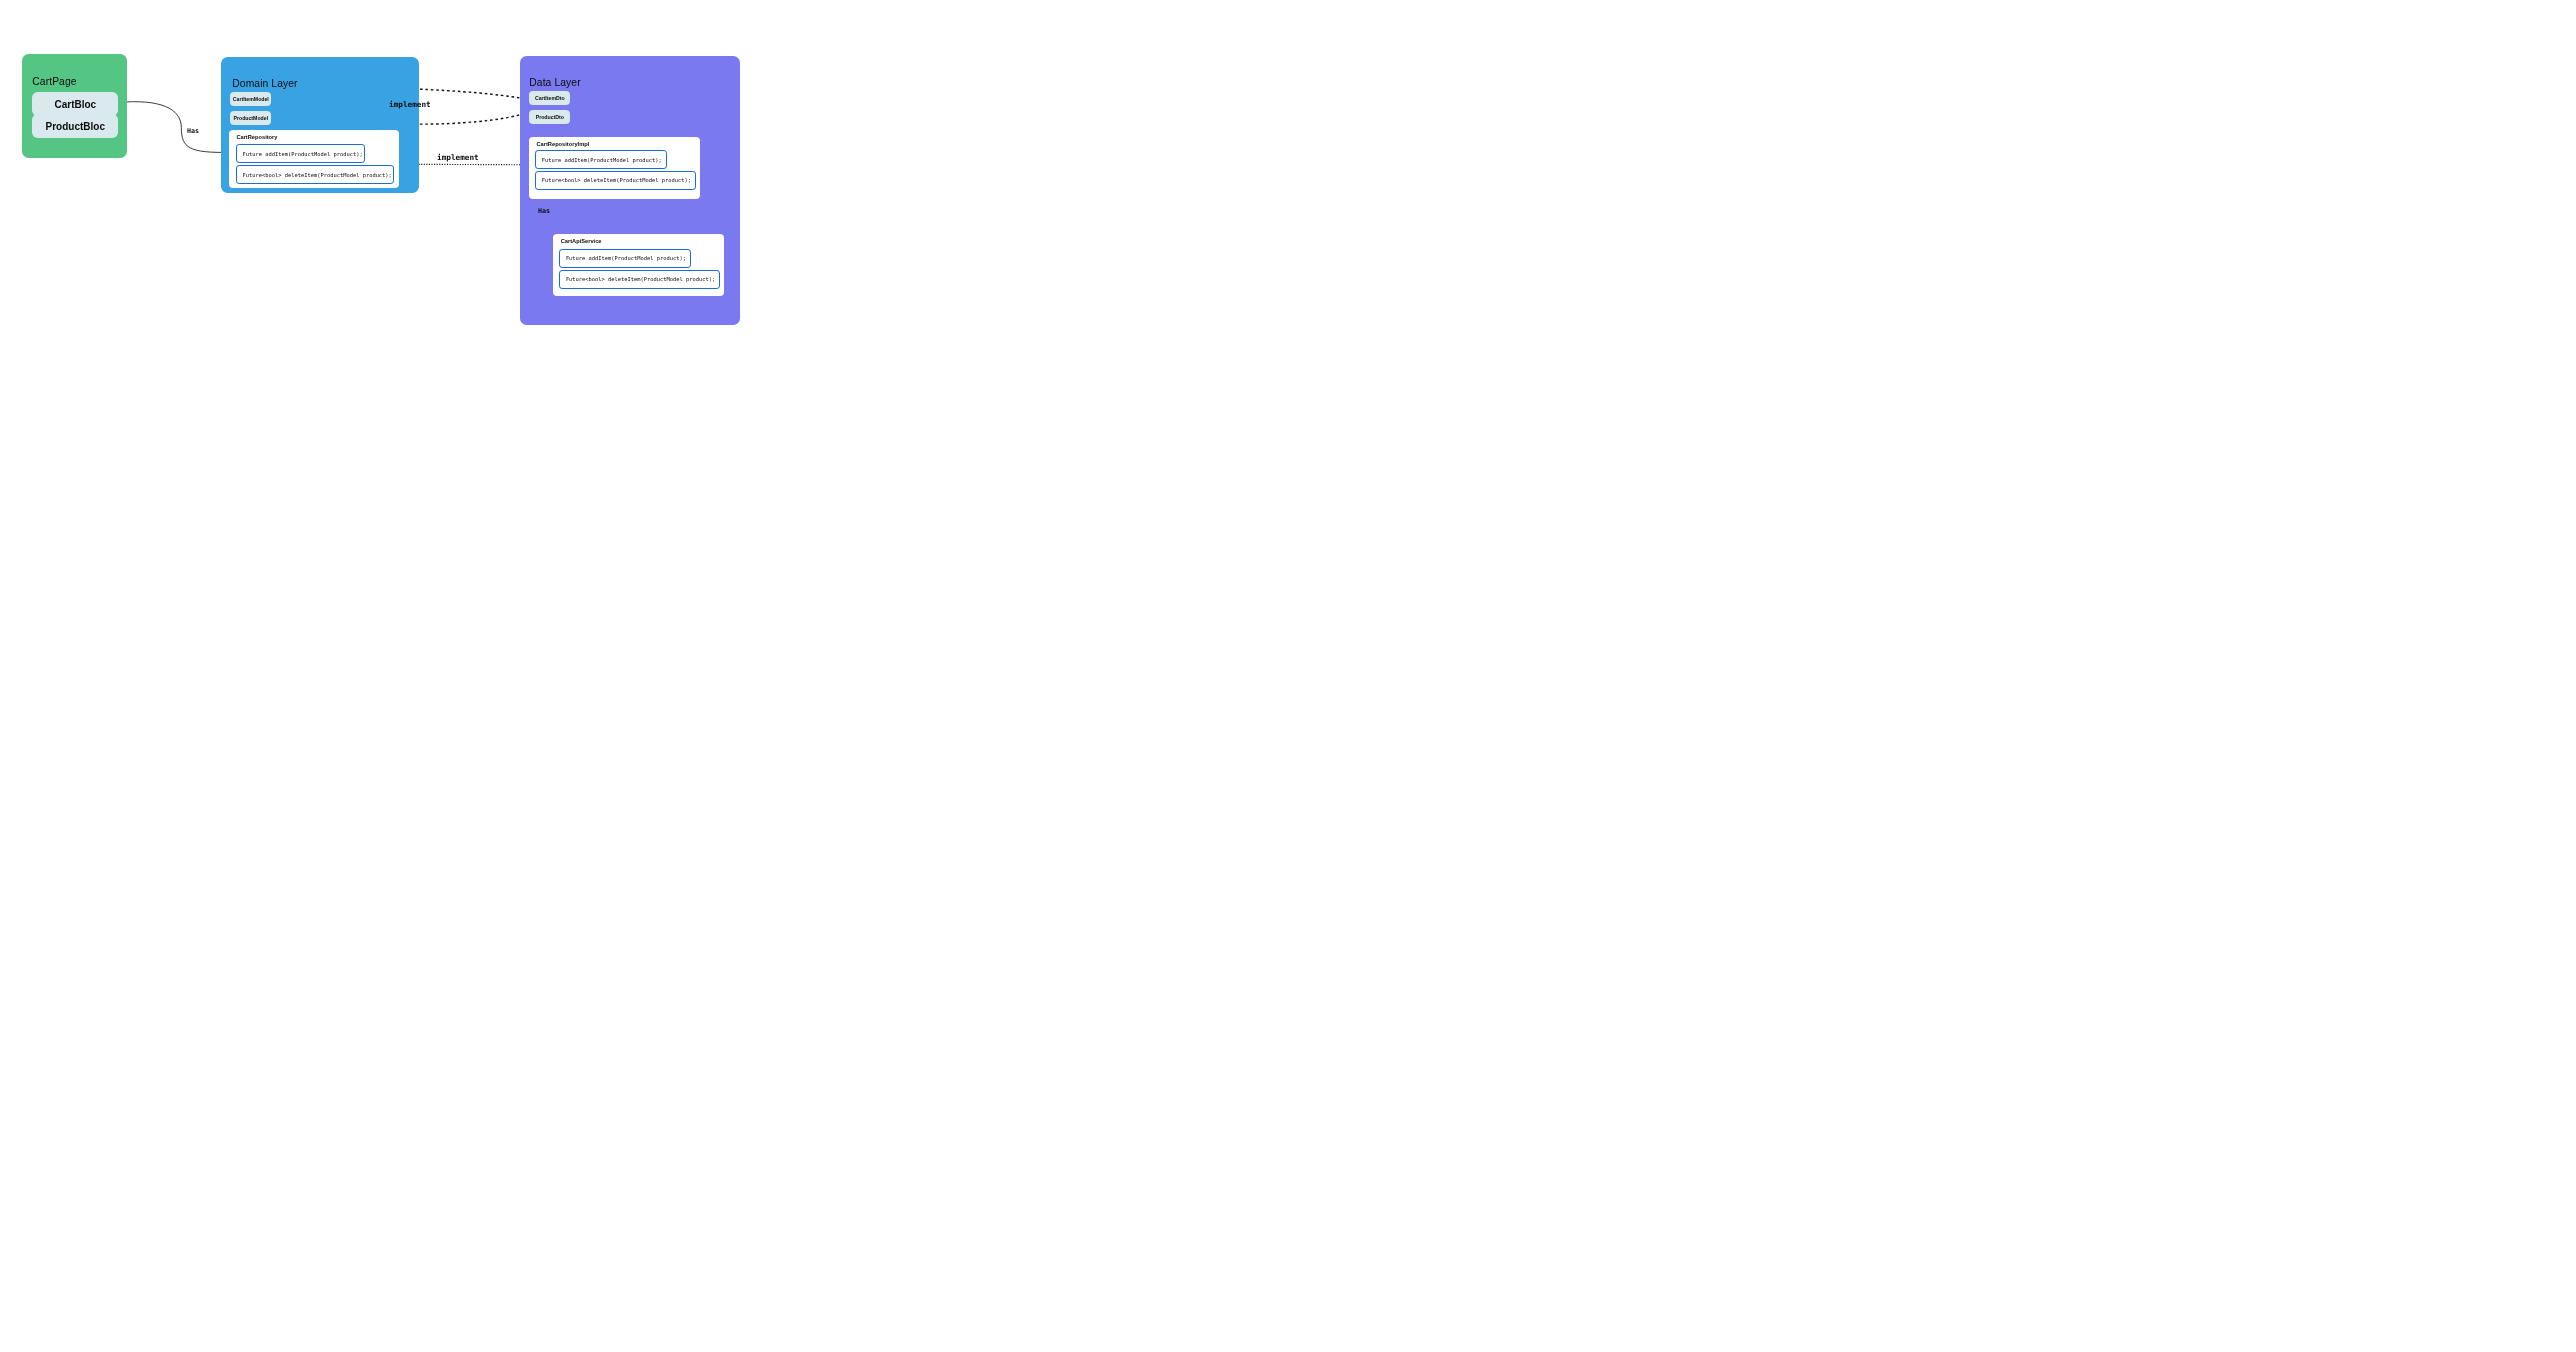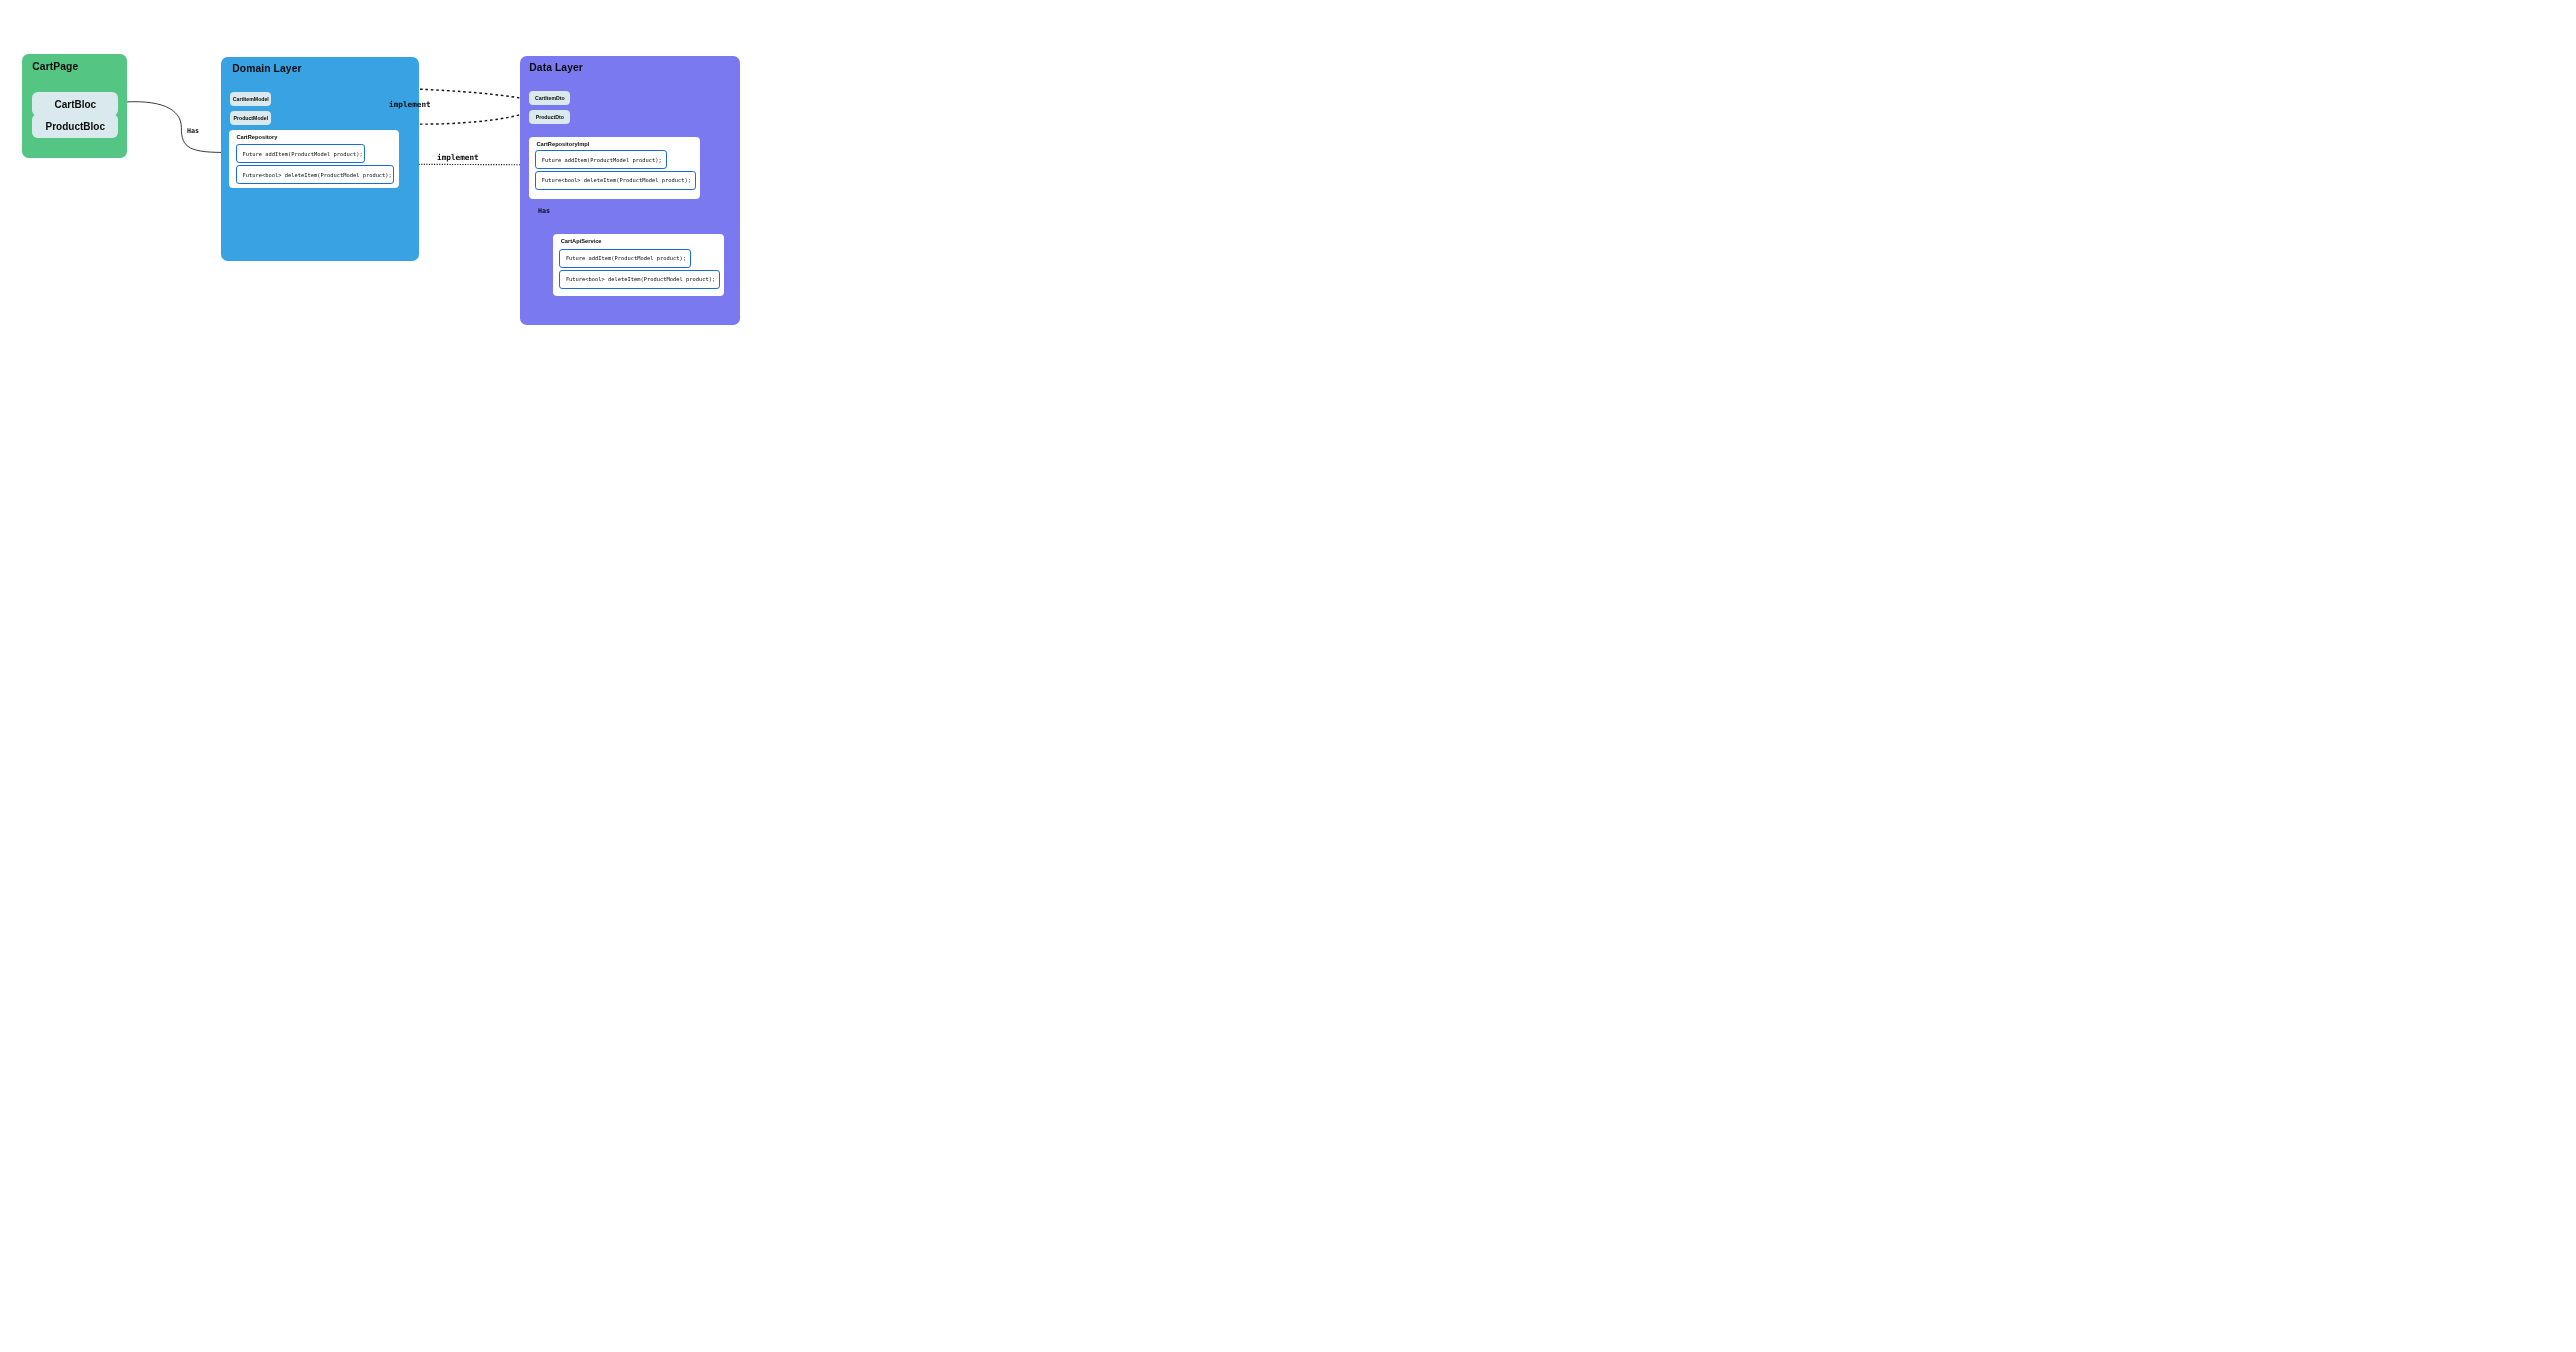--- a/index.html
+++ b/index.html
@@ -5,33 +5,33 @@
   :root{
     --cart-page-bg:#55C584; --domain-layer-bg:#38A2E2; --data-layer-bg:#7A79EF;
     --chip-bg:#D9E9ED; --panel-bg:#ffffff; --method-border:#1A6BD5; --line:#111111; --ink:#0c0c0c;
   }
   html,body{margin:0;padding:0;background:#ffffff;}
   .canvas{position:relative;width:806px;height:380px;background:#ffffff;overflow:hidden;
           font-family:"Liberation Sans",sans-serif;color:var(--ink);}
   .edges{position:absolute;left:0;top:0;width:806px;height:380px;pointer-events:none;}
 
   .box{position:absolute;border-radius:6.7px;}
-  .box-title{position:absolute;font-size:10.3px;font-weight:700;letter-spacing:0.1px;color:var(--ink);}
+  .box-title{position:absolute;font-size:10.3px;font-weight:400;letter-spacing:0.1px;color:var(--ink);margin-top:15px;}
 
   
   .cart-page{left:22px;top:54px;width:105px;height:104px;background:var(--cart-page-bg);}
   .cart-page .box-title{left:10.3px;top:7.2px;}
   .bloc-chip{position:absolute;left:10.3px;width:86px;height:24px;background:var(--chip-bg);
              border-radius:5.7px;display:flex;align-items:center;justify-content:center;
              font-size:10px;font-weight:700;color:var(--ink);}
   .bloc-cart{top:38px;}
   .bloc-product{top:60px;}
 
   
-  .domain-layer{left:221px;top:57px;width:198px;height:204px;background:var(--domain-layer-bg);}
+  .domain-layer{left:221px;top:57px;width:198px;height:136px;background:var(--domain-layer-bg);}
   .domain-layer .box-title{left:11.3px;top:6.2px;}
   .model-chip{position:absolute;left:9.3px;width:41px;height:14.4px;background:var(--chip-bg);
               border-radius:4.1px;display:flex;align-items:center;justify-content:center;
               font-size:5.2px;font-weight:700;color:var(--ink);}
   .chip-row1{top:35px;}
   .chip-row2{top:54px;}
 
   .panel{position:absolute;background:var(--panel-bg);border-radius:4.1px;}
   .panel-label{position:absolute;left:7.7px;top:4.1px;font-size:5.7px;font-weight:700;color:var(--ink);}
   .method{position:absolute;background:#fff;border:0.8px solid var(--method-border);border-radius:3.1px;

